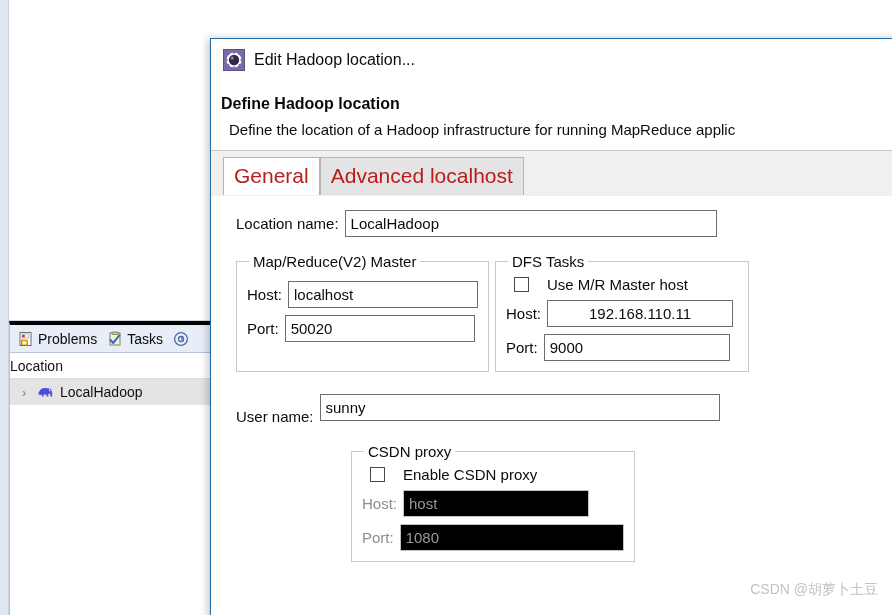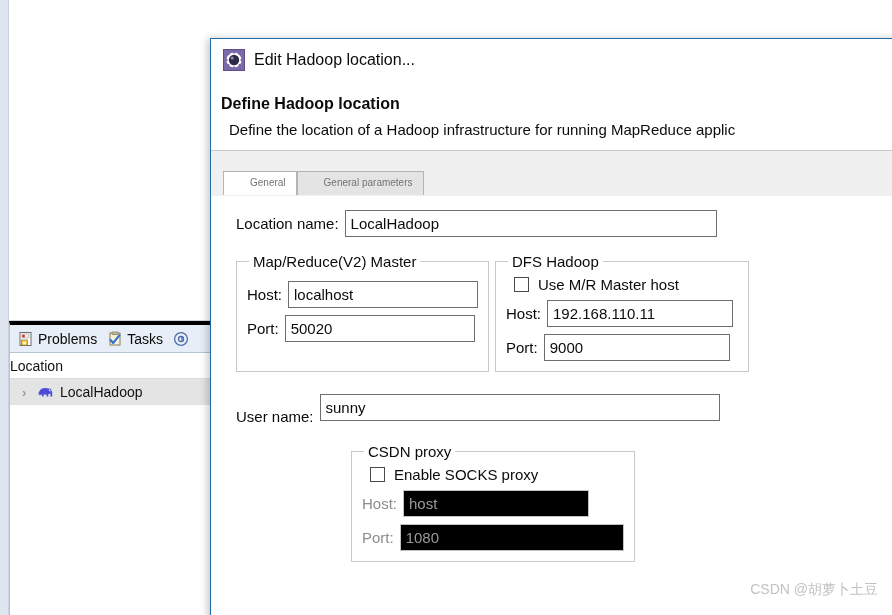--- a/index.html
+++ b/index.html
@@ -147,26 +147,26 @@
   #tabstrip {
     background: #f0f0f0;
     height: 45px;
     padding: 12px 0 0 12px;
     box-sizing: border-box;
     display: flex;
     align-items: flex-end;
     border-bottom: 1px solid #f0f0f0;
   }
   .dlg-tab {
-    font-size: 10px;
-    padding: 5px 10px 6px 26px;
+    font-size: 21px;
+    padding: 5px 10px 6px 10px;
     border: 1px solid #b4b4b4;
     border-bottom: none;
     background: #e4e4e4;
-    color: #737373;
+    color: #b91c1c;
     cursor: default;
     line-height: 1.25;
   }
   .dlg-tab.active {
     background: #ffffff;
     border-color: #b4b4b4;
     position: relative;
     z-index: 2;
   }
 
@@ -234,21 +234,21 @@
   .grp-label {
     font-size: 15px;
     color: #0b0b0b;
     white-space: nowrap;
   }
   .grp-label.dim { color: #8d8d8d; }
 
   .chk-row {
     display: flex;
     align-items: center;
-    gap: 9px;
+    gap: 18px;
     margin: 2px 0 2px 8px;
   }
   .chkbox {
     width: 15px; height: 15px;
     border: 1px solid #4a4a4a;
     background: #ffffff;
     box-sizing: border-box;
     display: inline-block;
     flex: 0 0 15px;
   }
@@ -360,21 +360,21 @@
   <div id="dialog-header">
     <div id="header-title">Define Hadoop location</div>
     <div id="header-desc">Define the location of a Hadoop infrastructure for running MapReduce applic</div>
   </div>
 
   <div id="tabstrip">
     <div class="dlg-tab active">
       <span>General</span>
     </div>
     <div class="dlg-tab">
-      <span>General parameters</span>
+      <span>Advanced localhost</span>
     </div>
   </div>
 
   <div id="tabbody">
 
     <div class="form-row">
       <span class="form-label" style="margin-right:6px;">Location name:</span>
       <input class="txt" style="width: 372px;" type="text" value="LocalHadoop">
     </div>
 
@@ -386,48 +386,48 @@
           <span class="grp-label">Host:</span>
           <input class="txt" style="width: 190px;" type="text" value="localhost">
         </div>
         <div class="grp-row">
           <span class="grp-label">Port:</span>
           <input class="txt" style="width: 190px;" type="text" value="50020">
         </div>
       </fieldset>
 
       <fieldset class="grp" style="width:254px; margin-left:6px;">
-        <legend>DFS Hadoop</legend>
+        <legend>DFS Tasks</legend>
         <div class="chk-row">
           <span class="chkbox"></span>
           <span class="chk-label">Use M/R Master host</span>
         </div>
         <div class="grp-row">
           <span class="grp-label">Host:</span>
-          <input class="txt" style="width: 186px;" type="text" value="192.168.110.11">
+          <input class="txt" style="width: 186px; text-align: center;" type="text" value="192.168.110.11">
         </div>
         <div class="grp-row">
           <span class="grp-label">Port:</span>
           <input class="txt" style="width: 186px;" type="text" value="9000">
         </div>
       </fieldset>
 
     </div>
 
     <div class="form-row" style="margin-top:18px;">
       <span class="form-label" style="margin-right:6px;margin-top:18px;">User name:</span>
       <input class="txt" style="width: 400px;" type="text" value="sunny">
     </div>
 
     <div id="socks-wrap">
       <fieldset class="grp" style="width:256px;">
         <legend>CSDN proxy</legend>
         <div class="chk-row">
           <span class="chkbox"></span>
-          <span class="chk-label">Enable SOCKS proxy</span>
+          <span class="chk-label">Enable CSDN proxy</span>
         </div>
         <div class="grp-row">
           <span class="grp-label dim">Host:</span>
           <input class="txt disabled" style="width: 186px;" type="text" disabled="" value="host">
         </div>
         <div class="grp-row">
           <span class="grp-label dim">Port:</span>
           <input class="txt disabled" style="width: 224px;" type="text" disabled="" value="1080">
         </div>
       </fieldset>

